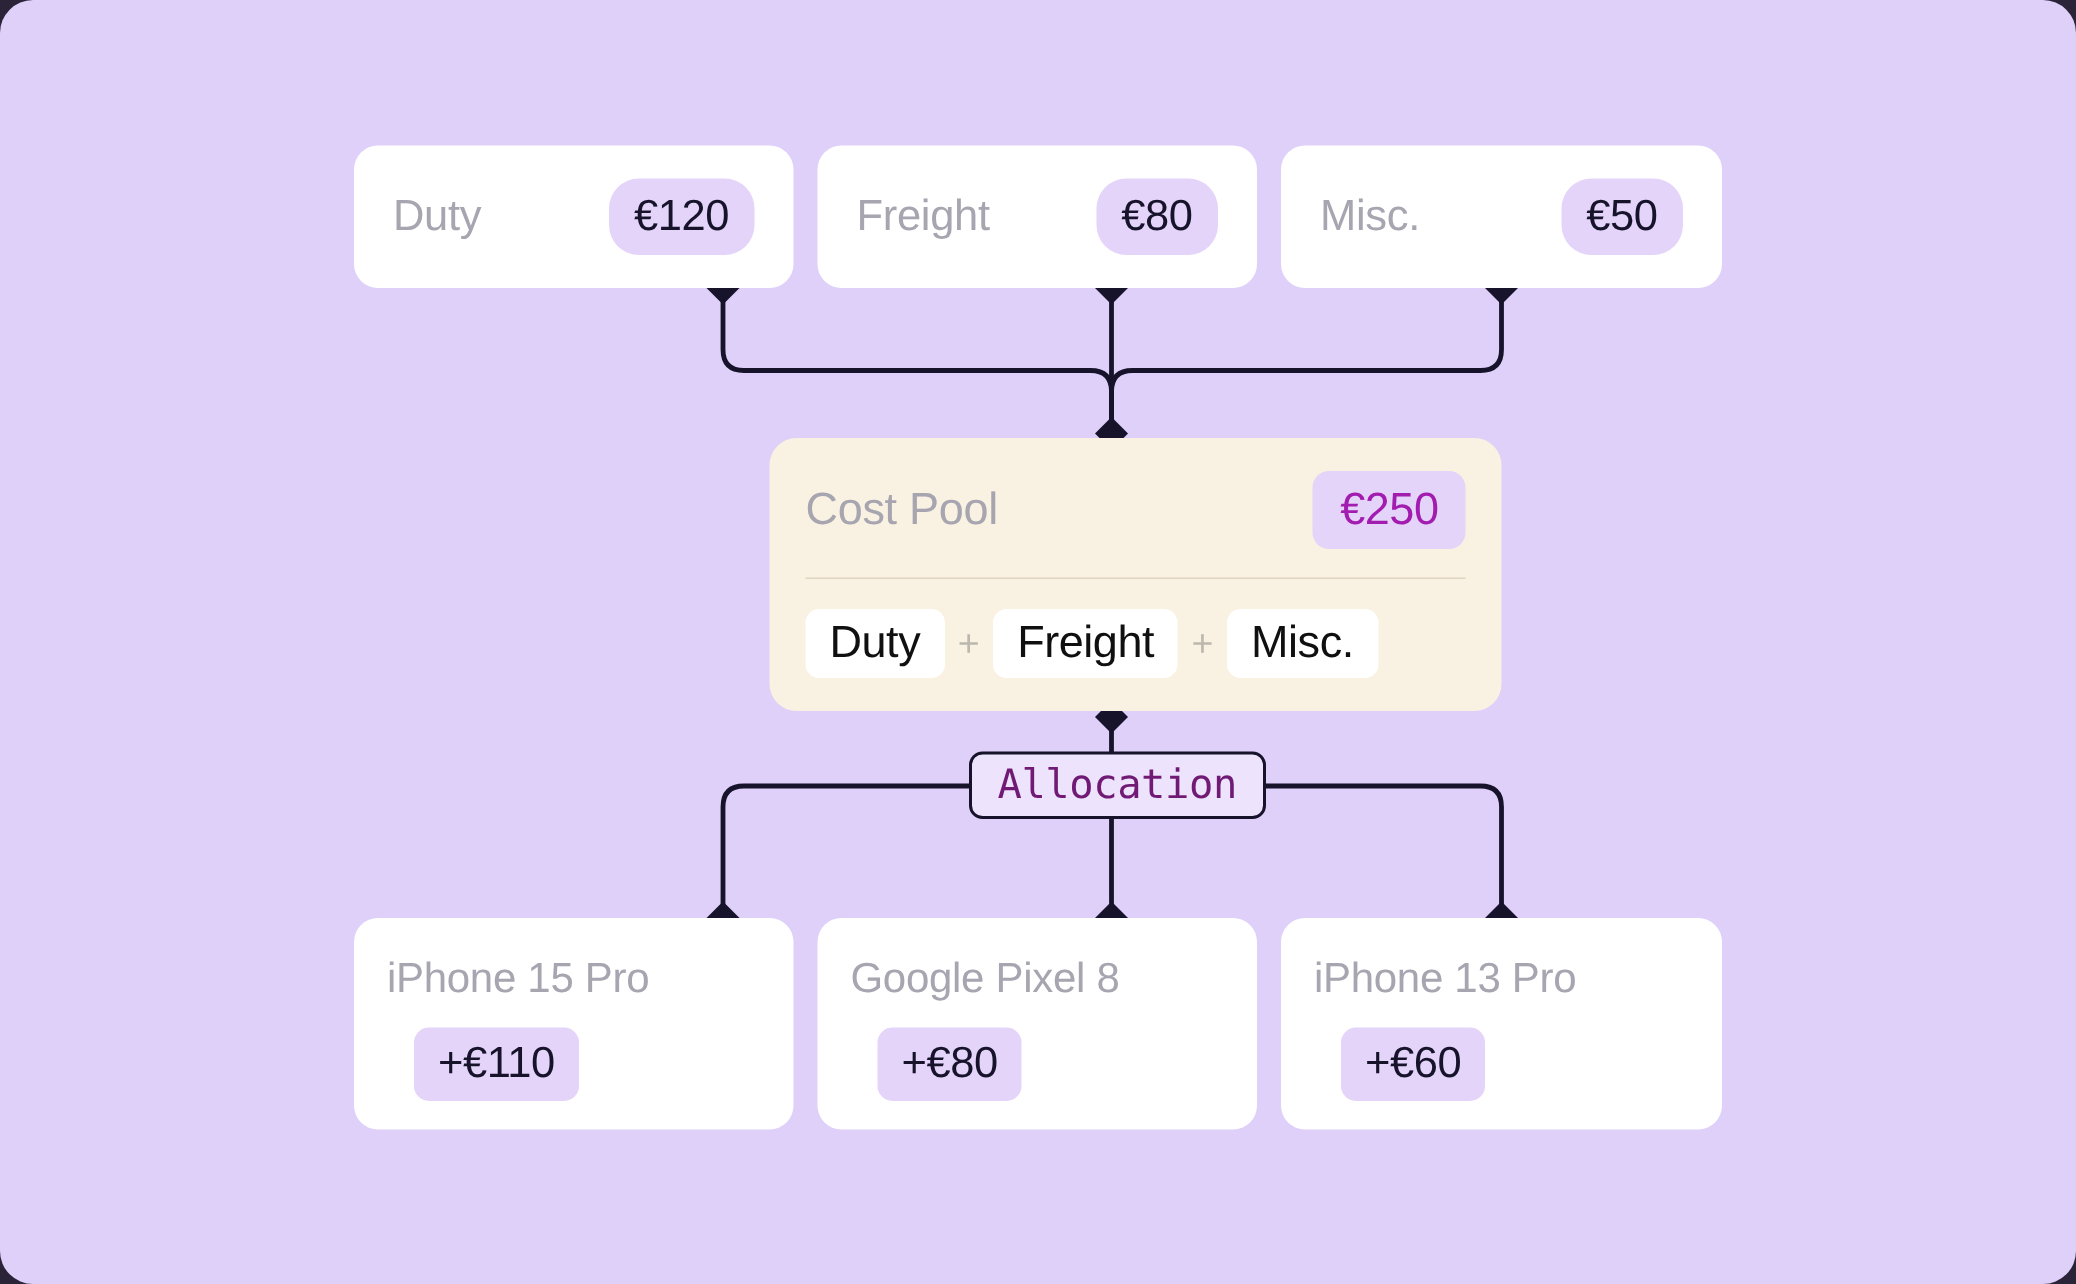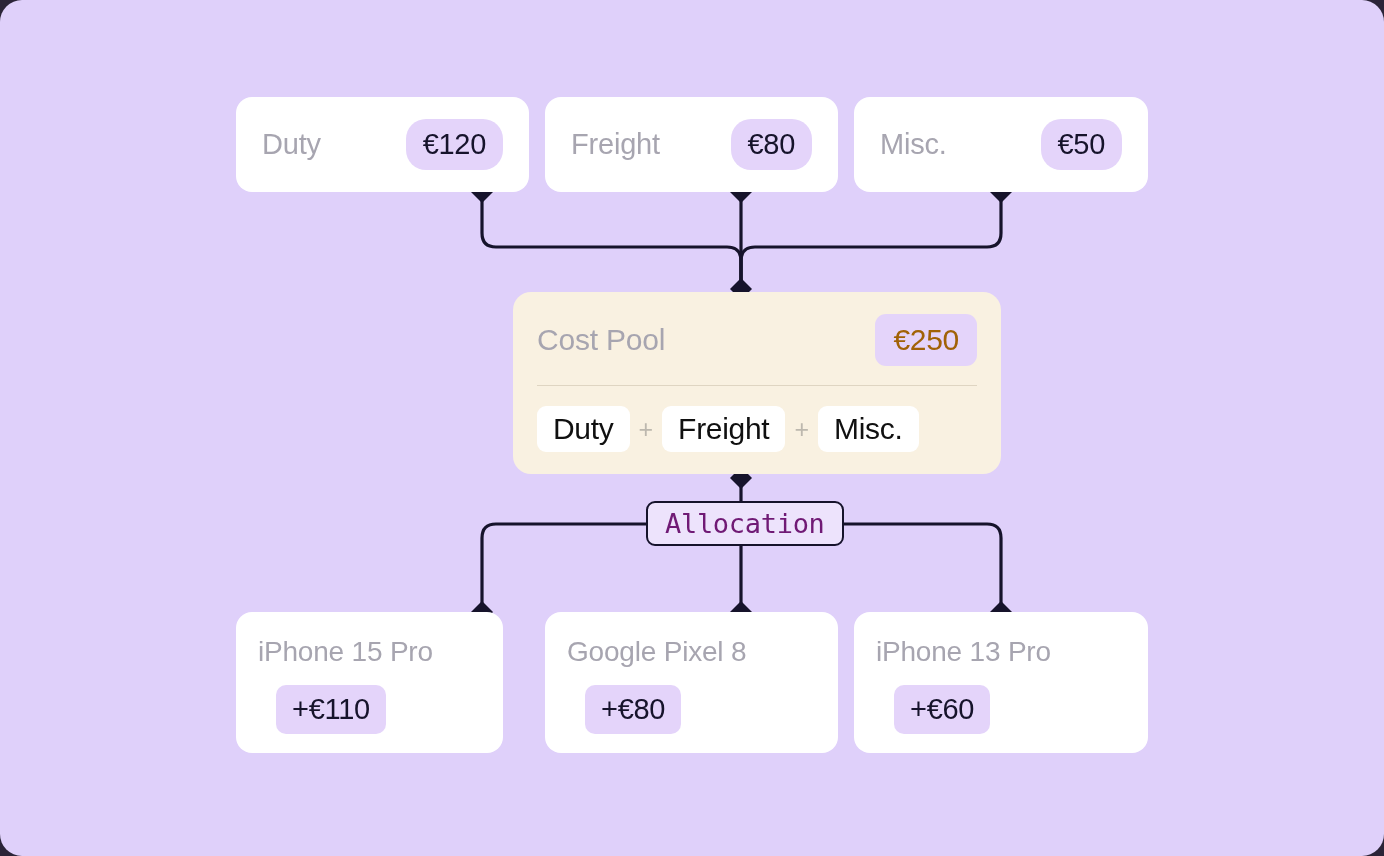--- a/index.html
+++ b/index.html
@@ -84,21 +84,21 @@
     justify-content: space-between;
     height: 52px;
   }
   .pool-title {
     font-size: 30px;
     color: #A7A5B0;
     letter-spacing: -0.2px;
   }
   .pool-amount {
     background: #E4D4FA;
-    color: #a16207;
+    color: #a21caf;
     font-size: 30px;
     border-radius: 11px;
     padding: 9px 18px;
     letter-spacing: -0.3px;
   }
   .pool-divider {
     height: 1px;
     background: #DFD5C2;
     margin: 19px 0 0 0;
   }
@@ -229,21 +229,21 @@
       <span class="term-chip">Freight</span>
       <span class="plus-sign">+</span>
       <span class="term-chip">Misc.</span>
     </div>
   </div>
 
   <div id="allocation-pill">
     <span>Allocation</span>
   </div>
 
-  <div class="card dest-card" style="left:236px; top:612px; width:267px;">
+  <div class="card dest-card" style="left:236px; top:612px; width:293px;">
     <div class="dest-label">iPhone 15 Pro</div>
     <div><span class="dest-badge">+€110</span></div>
   </div>
 
   <div class="card dest-card" style="left:545px; top:612px; width:293px;">
     <div class="dest-label">Google Pixel 8</div>
     <div><span class="dest-badge">+€80</span></div>
   </div>
 
   <div class="card dest-card" style="left:854px; top:612px; width:294px;">

